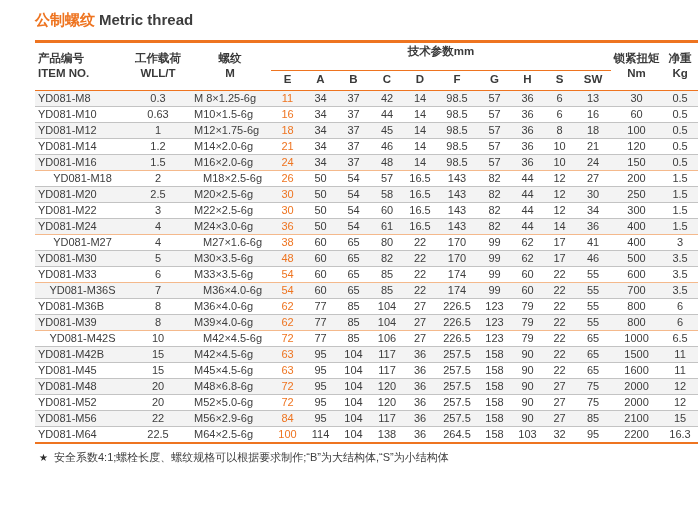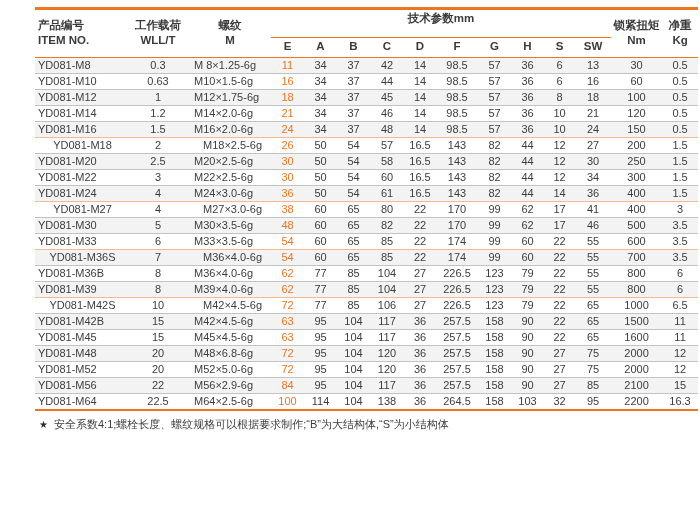--- a/index.html
+++ b/index.html
@@ -26,20 +26,21 @@
     line-height: 30px;
   }
   .subtitle {
     margin-top: 3px;
     font-size: 15px;
     font-weight: bold;
     line-height: 19px;
   }
   .subtitle .accent { color: var(--accent); margin-right: 4px; }
   table.spec {
+    margin-top: 11px;
     width: 663px;
     table-layout: fixed;
     border-collapse: collapse;
     border-top: 3px solid var(--accent);
     border-bottom: 2px solid var(--accent);
   }
   thead th {
     font-size: 11.5px;
     font-weight: bold;
     color: #3a3a3a;
@@ -82,20 +83,23 @@
     color: #3d3d3d;
   }
   .footnote .star { font-size: 10px; margin-right: 6px; color: #2e2e2e; }
 </style>
 </head>
 <body>
 
 <div class="page">
 
 
+  <div class="subtitle">
+    <span class="accent">公制螺纹</span><span>Metric thread</span>
+  </div>
 
   <table class="spec">
     <colgroup>
       <col style="width:92px">
         <col style="width:62px">
         <col style="width:82px">
       <col style="width:33px">
         <col style="width:33px">
         <col style="width:33px">
       <col style="width:34px">
@@ -295,21 +299,21 @@
           <td>82</td>
           <td>44</td>
           <td>14</td>
           <td>36</td>
           <td>400</td>
           <td>1.5</td>
         </tr>
         <tr class="group-sep">
           <td class="col-item">YD081-M27</td>
           <td>4</td>
-          <td class="col-thread">M27×3.0-6g</td>
+          <td class="col-thread">M27×1.6-6g</td>
           <td class="col-e">38</td>
           <td>60</td>
           <td>65</td>
           <td>80</td>
           <td>22</td>
           <td>170</td>
           <td>99</td>
           <td>62</td>
           <td>17</td>
           <td>41</td>

